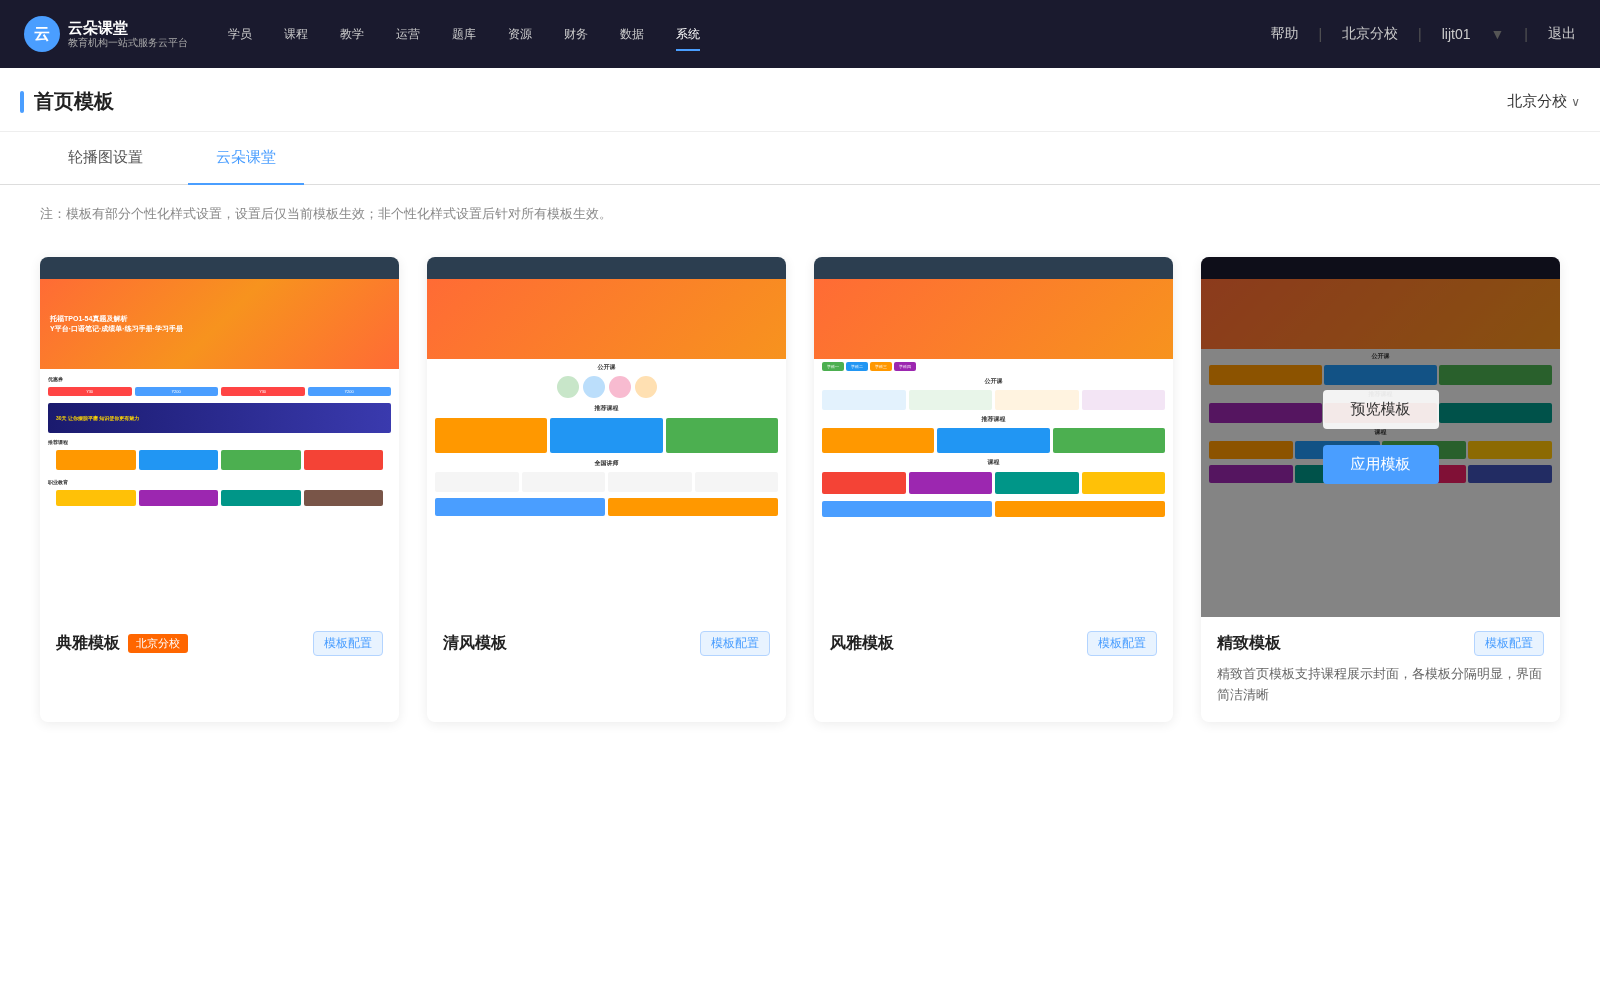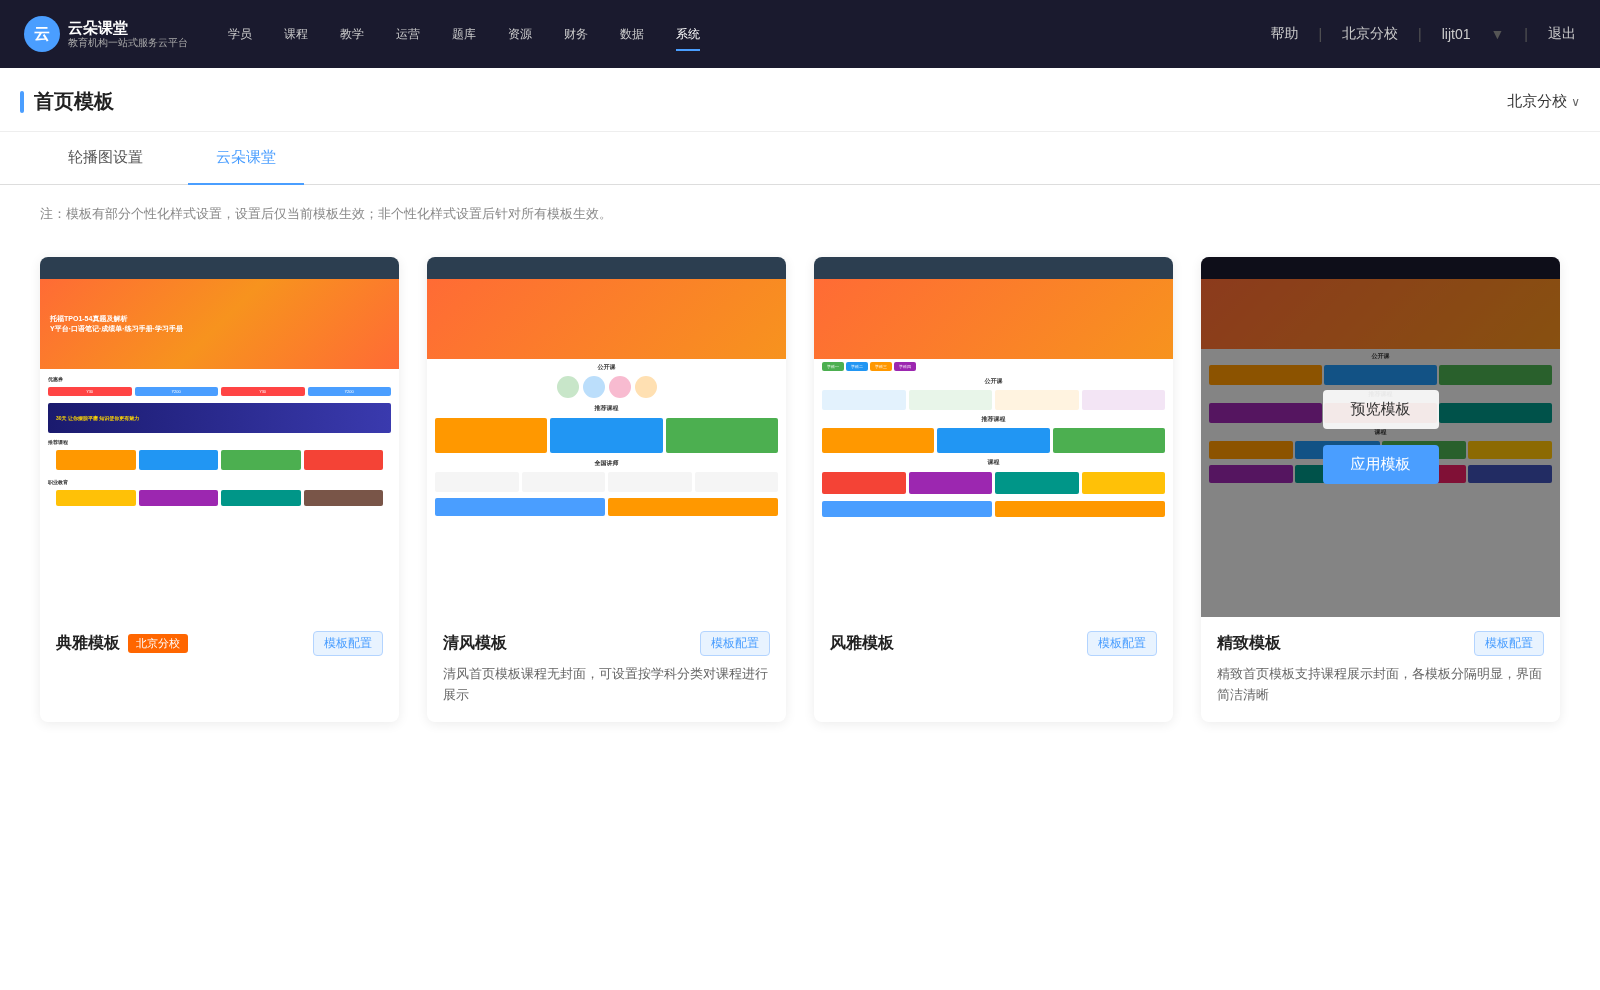--- a/index.html
+++ b/index.html
@@ -266,21 +266,20 @@
         <div class="template-preview-overlay">
           <button class="btn-preview">预览模板</button>
           <button class="btn-apply">应用模板</button>
         </div>
       </div>
       <div class="template-info">
         <div class="template-title-row">
           <span class="template-name">清风模板</span>
           <button class="btn-template-config">模板配置</button>
         </div>
-        <div class="template-desc">清风首页模板课程无封面，可设置按学科分类对课程进行展示</div>
       </div>
     </div>
 
     <div class="template-card">
       <div class="template-preview">
         <div class="mock-screenshot mock-3">
           <div class="t-nav"></div>
           <div class="t-hero"></div>
           <div class="t-subjects">
             <div class="t-subject t-s1">学科一</div>

